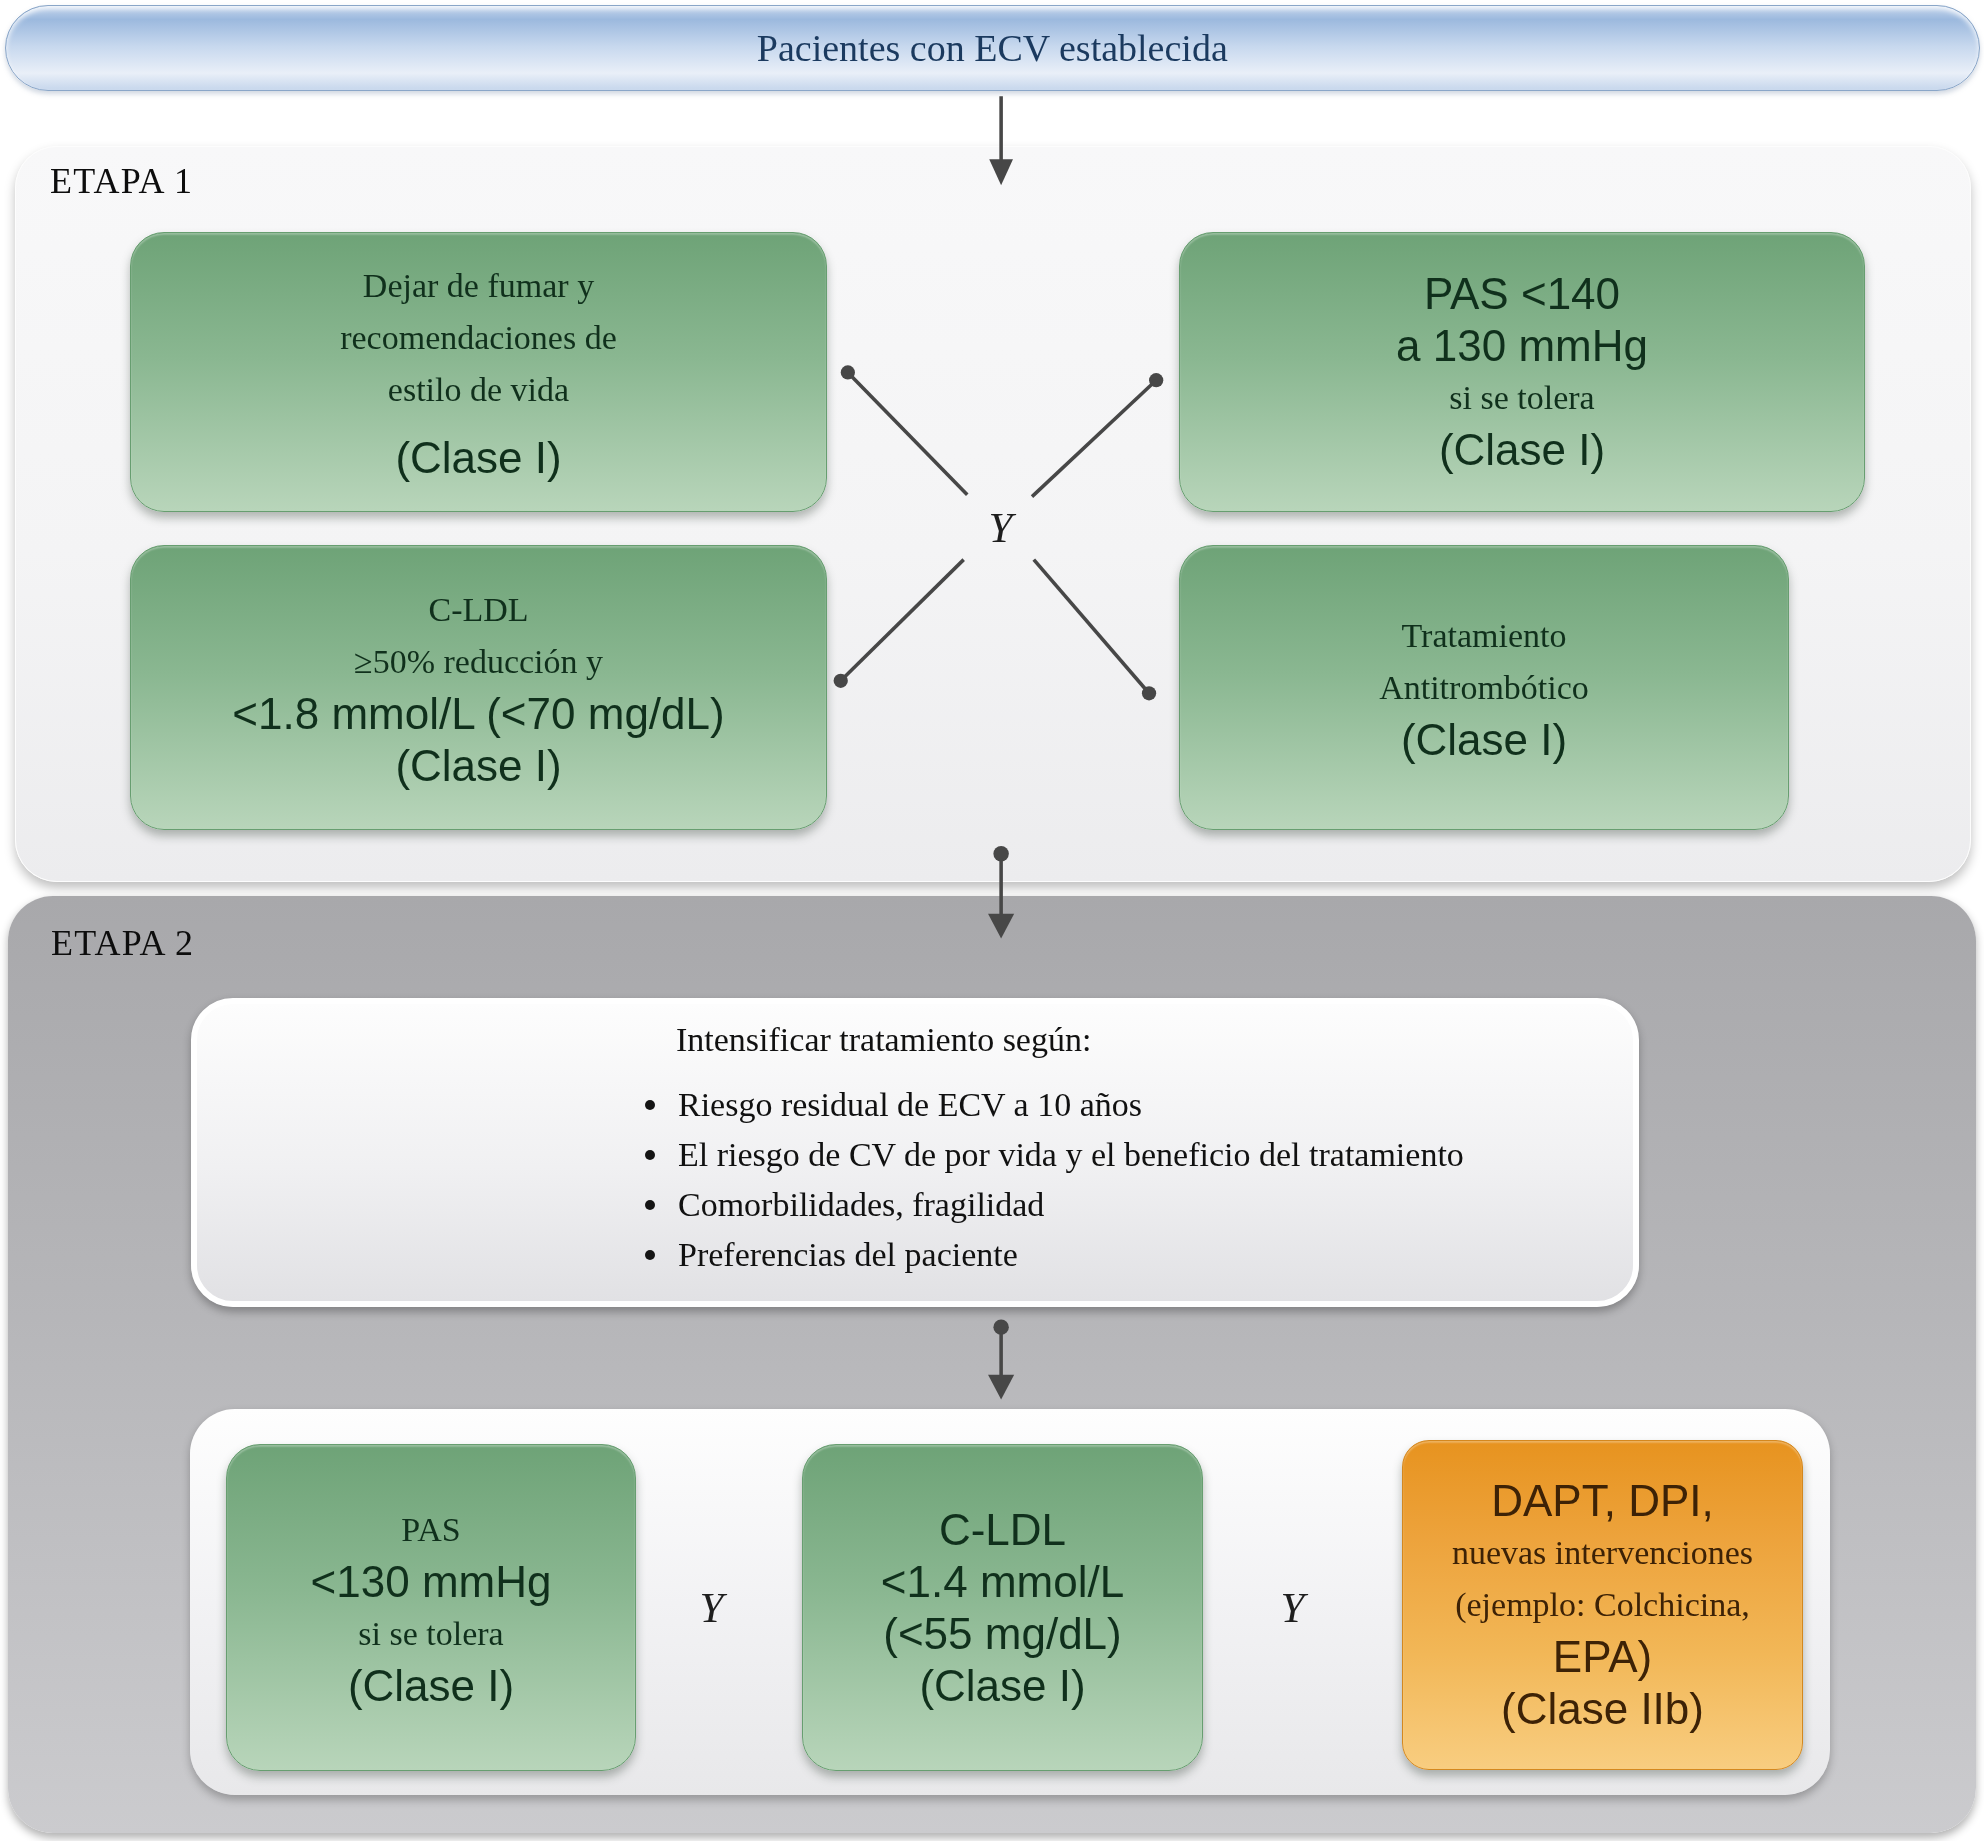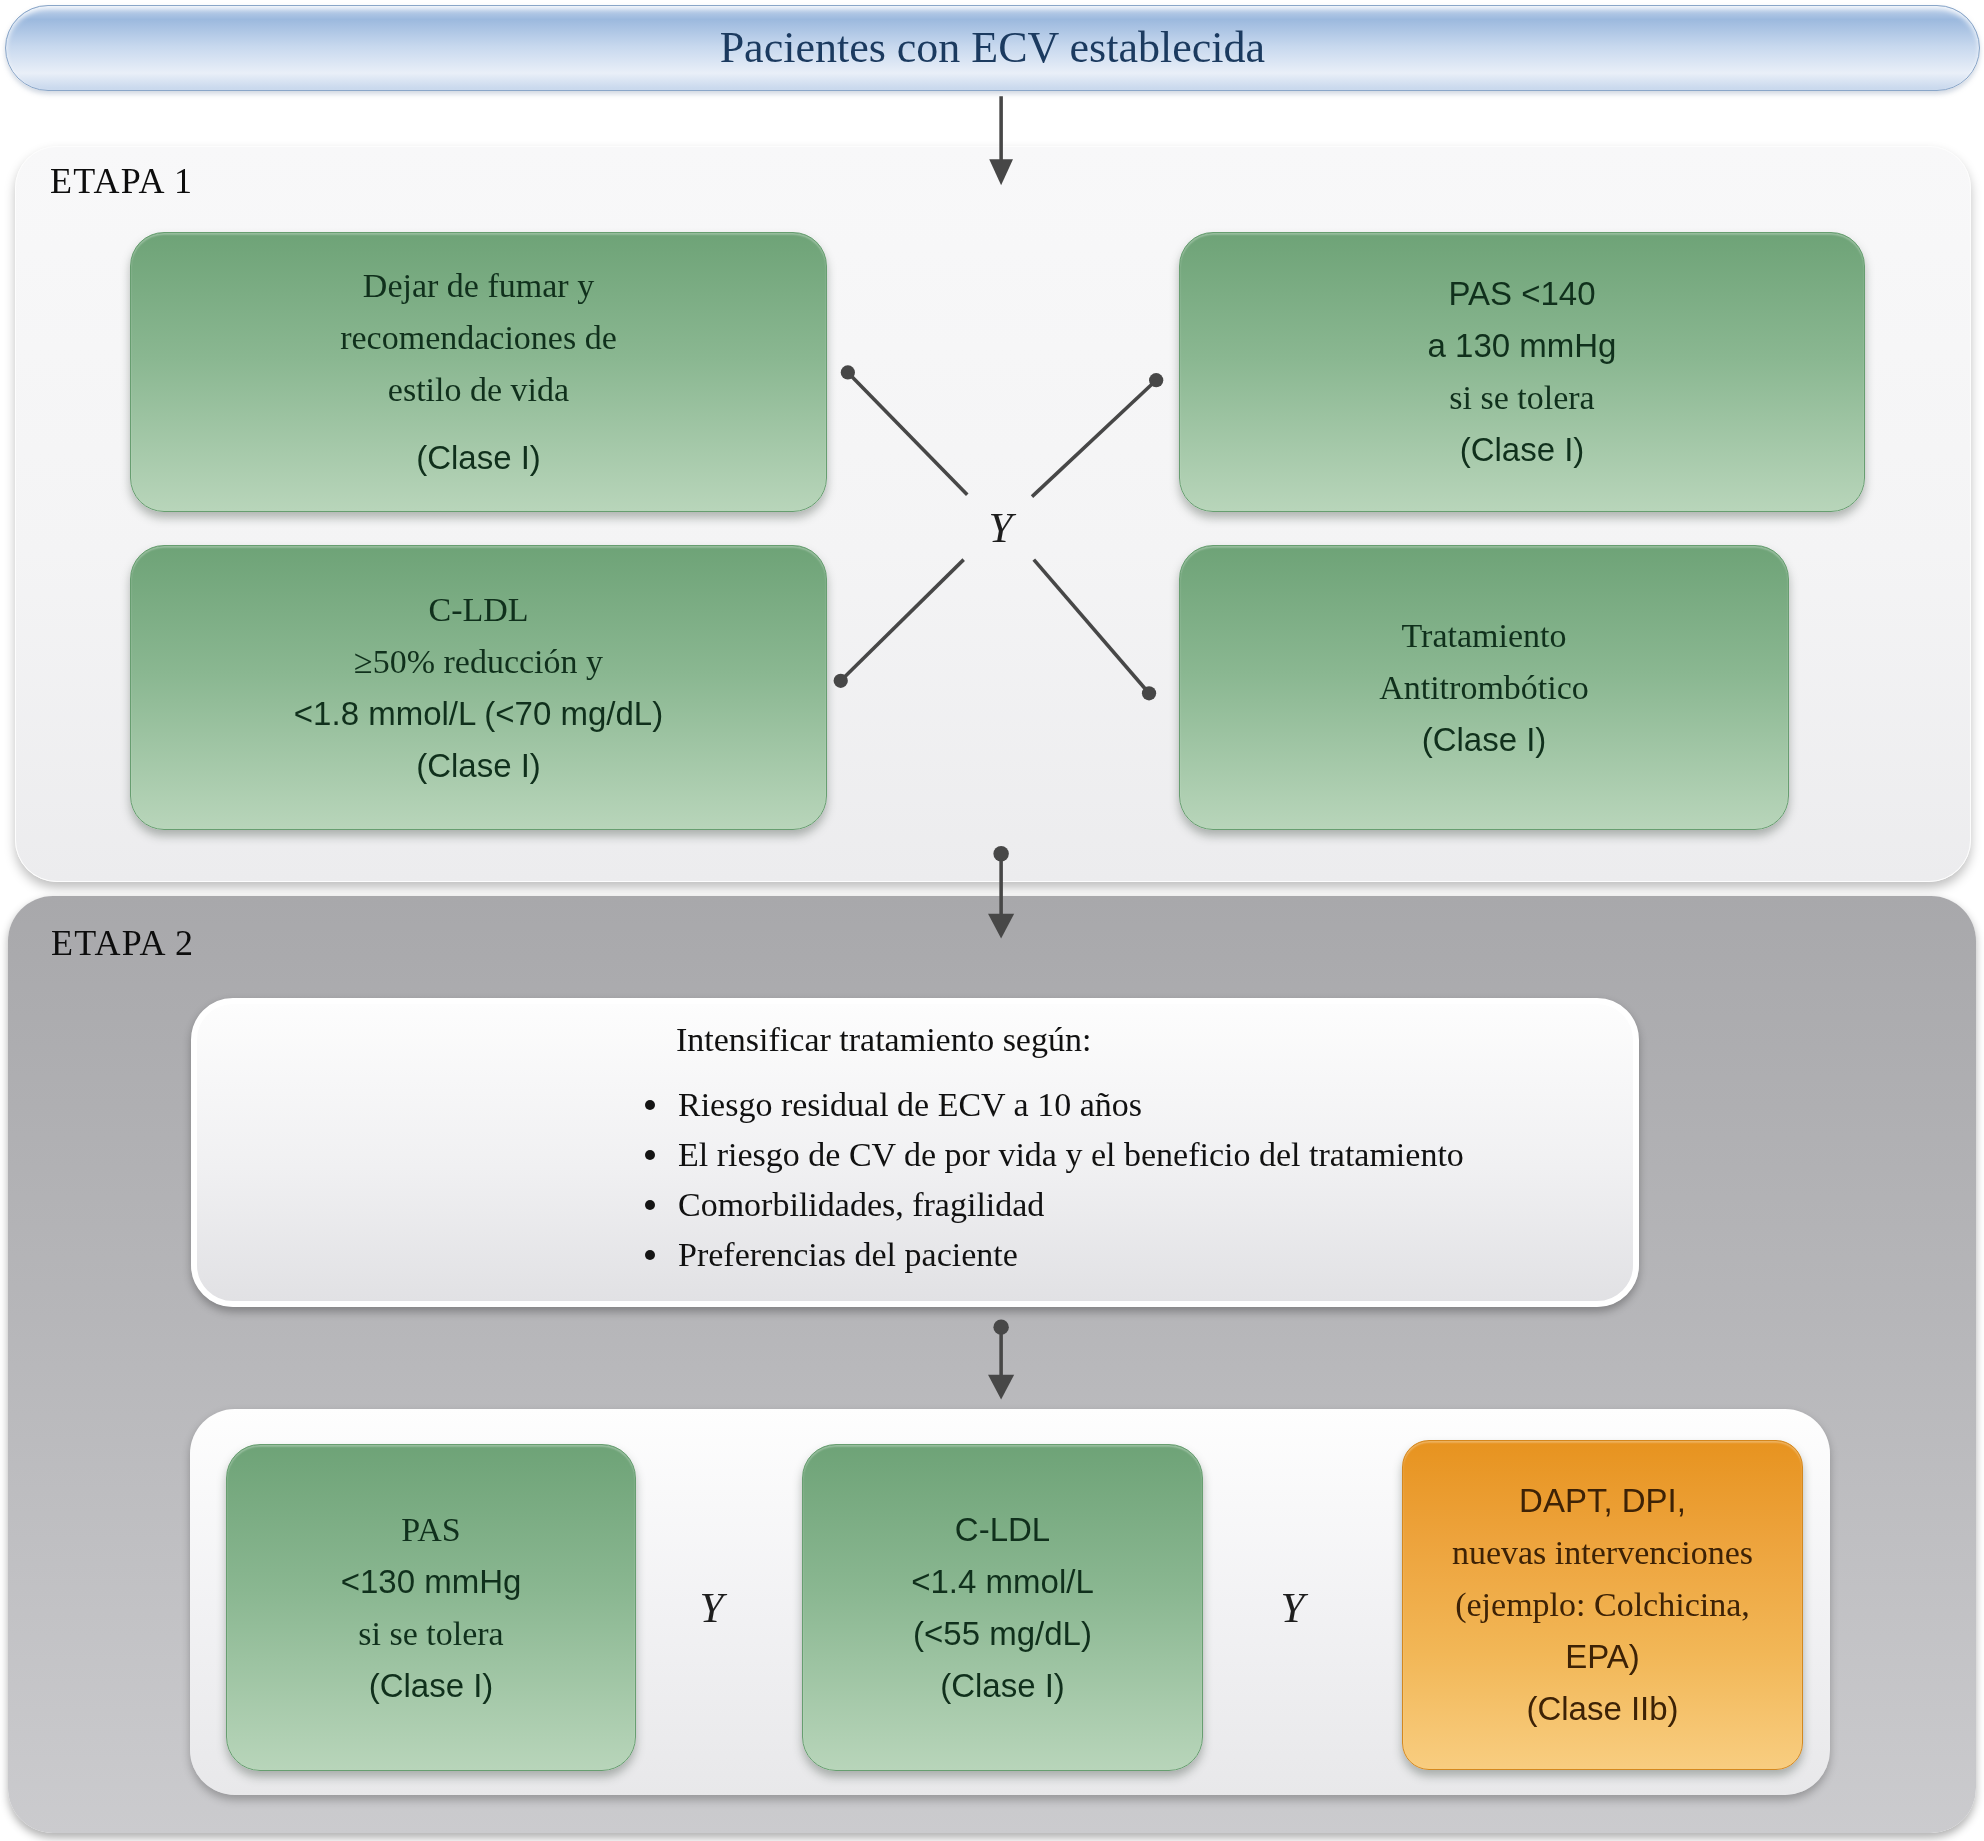--- a/index.html
+++ b/index.html
@@ -16,21 +16,21 @@
   html,body{background:#ffffff;}
   body{width:1985px;height:1841px;position:relative;overflow:hidden;
        font-family:"Liberation Serif", serif;color:var(--c-text);}
   .canvas{position:absolute;inset:0;}
 
   .banner{position:absolute;left:4.8px;top:4.8px;width:1975px;height:86px;border-radius:43px;
     background:linear-gradient(180deg,#c4d5ec 0%,var(--c-banner-top) 16%,var(--c-banner-mid) 48%,var(--c-banner-low) 80%,#c6d6ec 100%);
     border:1.8px solid var(--c-banner-edge);
     box-shadow:inset 0 3px 4.8px rgba(255,255,255,.85), 0 3px 4.8px rgba(120,140,170,.35);
     display:flex;align-items:center;justify-content:center;
-    font-size:44px;color:var(--c-banner-text);}
+    font-size:38px;color:var(--c-banner-text);}
 
   .panel{position:absolute;}
   .stage1{left:15px;top:146px;width:1956px;height:736px;border-radius:42px;
     background:linear-gradient(180deg,#f8f8f9 0%,var(--c-stage1-bg) 55%,#ececee 100%);
     border:1.2px solid #fdfdfd;
     box-shadow:0 6px 10.7px rgba(0,0,0,.25);}
   .stage2{left:8.3px;top:896px;width:1968px;height:937px;border-radius:45px;
     background:linear-gradient(180deg,var(--c-stage2-top) 0%,#b6b6b9 45%,var(--c-stage2-bot) 100%);
     box-shadow:0 4.8px 8.3px rgba(0,0,0,.3);}
 
@@ -50,21 +50,21 @@
 
   .tl{left:130px;top:232px;width:697px;height:280px;}
   .tr{left:1179px;top:232px;width:686px;height:280px;}
   .bl{left:130px;top:545px;width:697px;height:285px;}
   .br{left:1179px;top:545px;width:610px;height:285px;}
   .b1{left:214px;top:1444px;width:410px;height:327px;margin-left:12px;}
   .b2{left:802px;top:1444px;width:401px;height:327px;}
   .b3{left:1402px;top:1440px;width:401px;height:330px;border-radius:27px;}
 
   .bline{font-size:34px;line-height:52px;white-space:nowrap;}
-  .bline.sans{font-family:"Liberation Sans", sans-serif;font-size:33px;}
+  .bline.sans{font-family:"Liberation Sans", sans-serif;font-size:44px;}
   [data-name="node-lifestyle"] .bline:last-child{margin-top:15.4px;}
 
   .criteria-box{position:absolute;left:191px;top:998px;width:1448px;height:309px;border-radius:42px;
     background:linear-gradient(180deg,#fdfdfd 0%,#f0f0f2 55%,#e1e1e4 100%);
     border:6px solid #ffffff;
     box-shadow:0 4.8px 8.3px rgba(0,0,0,.28);}
   .criteria-heading{position:absolute;left:479px;top:14.3px;font-size:34px;line-height:43px;}
   .criteria-list{position:absolute;left:444px;top:76px;list-style:none;}
   .criteria-list li{position:relative;padding-left:37px;font-size:34px;line-height:50px;white-space:nowrap;}
   .criteria-list li::before{content:"";position:absolute;left:3.6px;top:20px;width:10px;height:10px;

